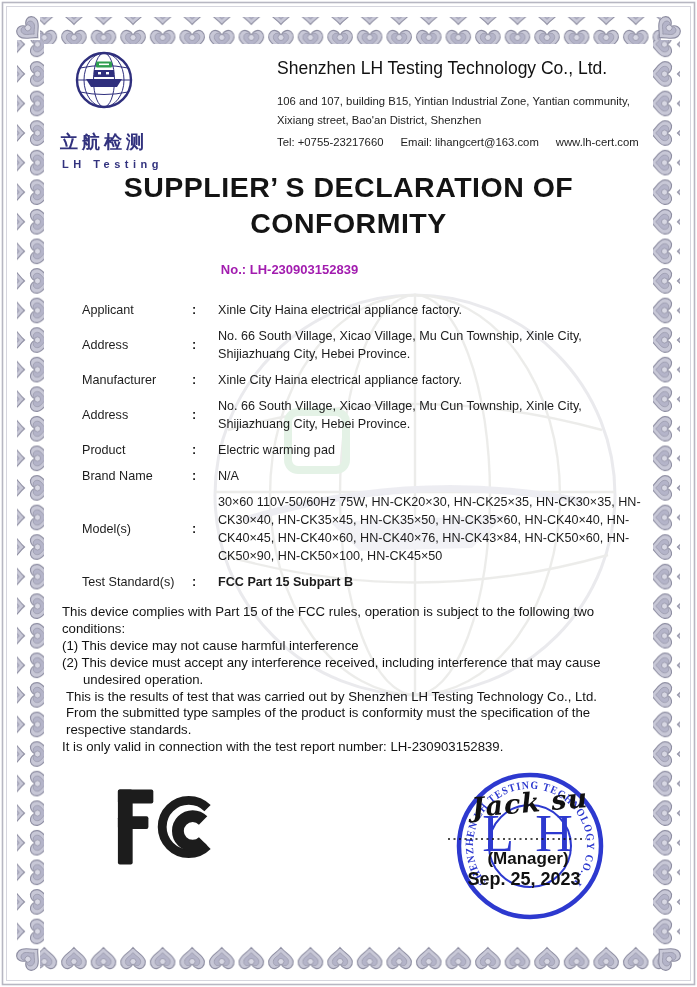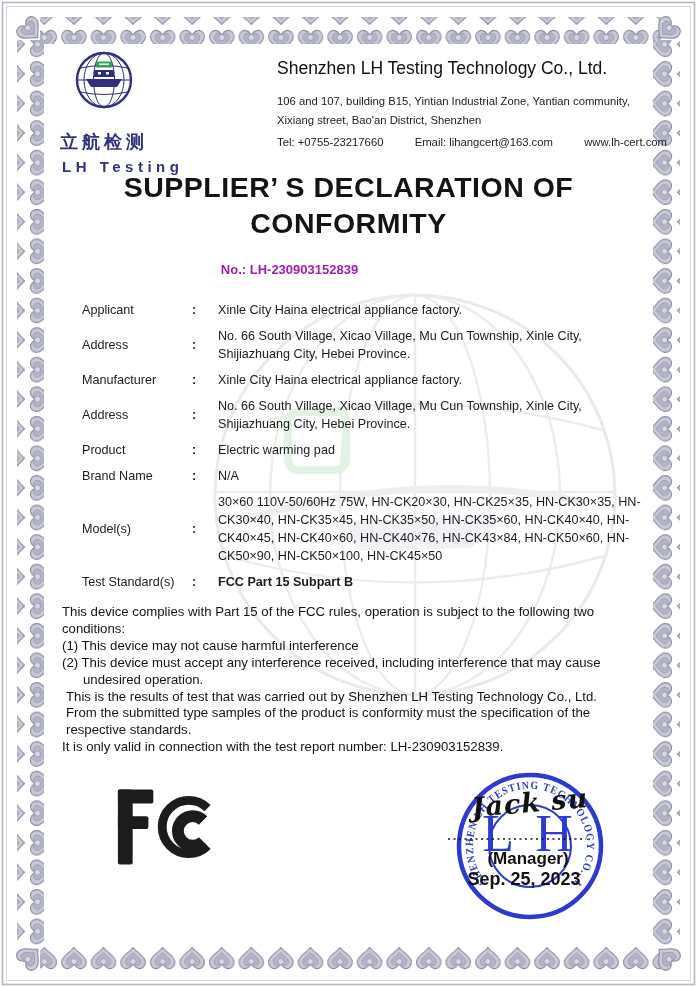--- a/index.html
+++ b/index.html
@@ -5,25 +5,25 @@
   html,body{margin:0;padding:0;background:#ffffff;}
   .page{
     position:relative;width:697px;height:987px;background:#ffffff;
     font-family:"Liberation Sans",sans-serif;color:#1c1c1c;overflow:hidden;
   }
   .layer{position:absolute;left:0;top:0;pointer-events:none;}
 
   
   .logo{position:absolute;left:58px;top:50px;width:160px;}
   .logo-cn{font-size:18px;font-weight:bold;color:#32327e;letter-spacing:4px;margin-top:10px;margin-left:2px;white-space:nowrap;}
-  .logo-en{font-size:15px;font-weight:bold;color:#32327e;letter-spacing:4.5px;margin-top:4px;margin-left:4px;white-space:nowrap;}
+  .logo-en{font-size:11px;font-weight:bold;color:#32327e;letter-spacing:4.5px;margin-top:4px;margin-left:4px;white-space:nowrap;}
   .head-text{position:absolute;left:277px;top:58px;width:390px;}
   .company{font-size:17.5px;font-weight:normal;color:#111;margin-bottom:13px;white-space:nowrap;}
   .addr{font-size:11.3px;color:#222;line-height:19px;white-space:nowrap;}
-  .contact{display:flex;gap:17px;font-size:11.3px;color:#222;margin-top:6px;white-space:nowrap;justify-content:space-between;}
+  .contact{display:flex;gap:17px;font-size:11.3px;color:#222;margin-top:6px;white-space:nowrap;}
 
   
   .title{position:absolute;left:0;top:169px;width:697px;text-align:center;
          font-size:28.5px;font-weight:bold;line-height:36px;color:#141414;letter-spacing:.5px;}
   .certno{position:absolute;left:0;top:262px;width:579px;text-align:center;
           font-size:13px;font-weight:bold;color:#a21caf;}
 
   
   .fields{position:absolute;left:62px;top:301px;width:586px;display:flex;flex-direction:column;gap:8px;}
   .frow{display:flex;align-items:center;}

